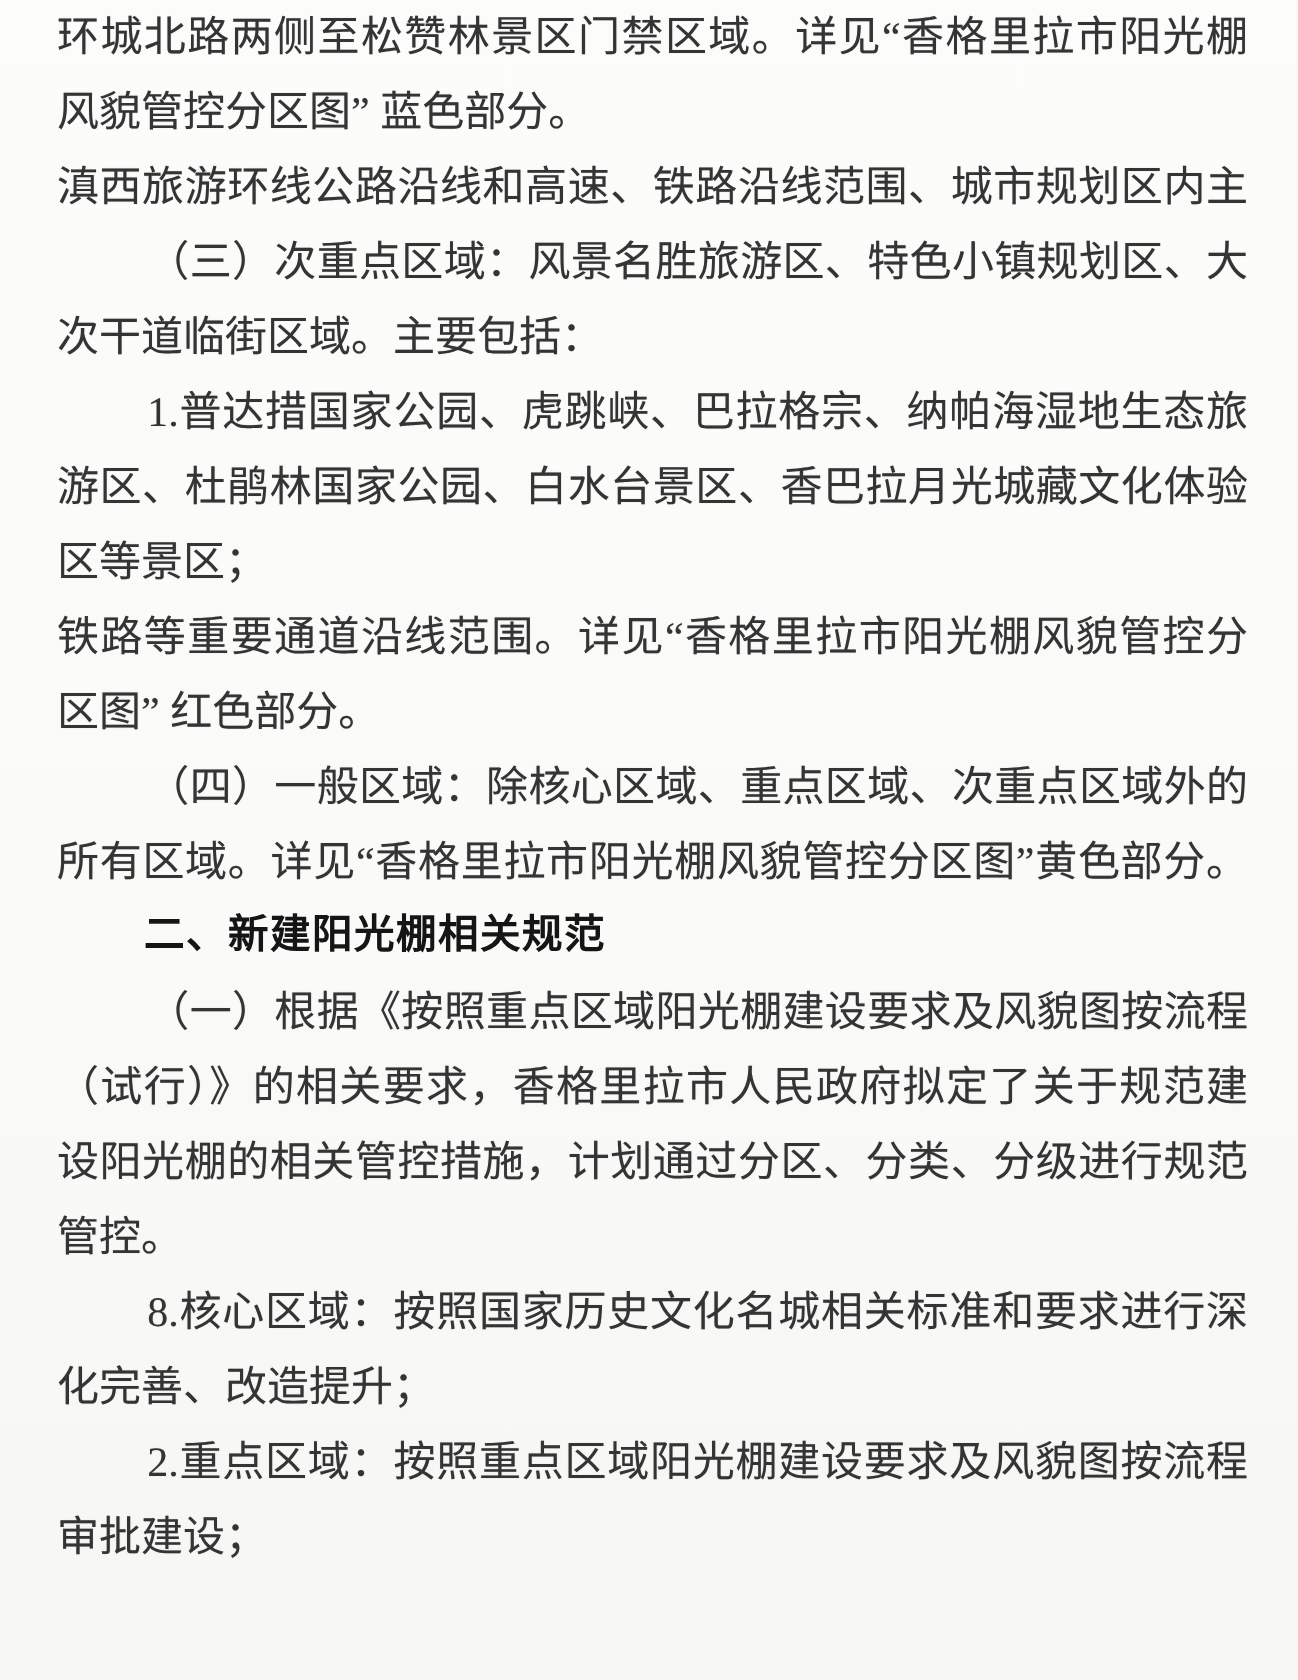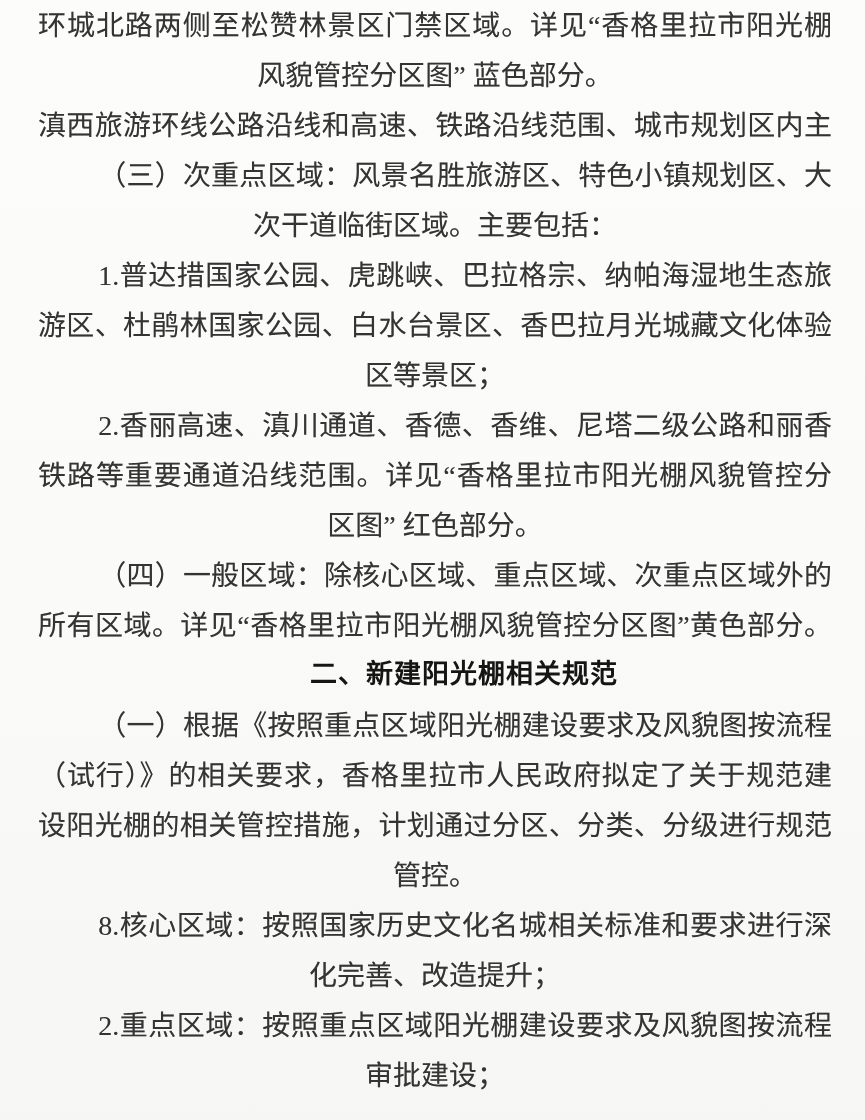--- a/index.html
+++ b/index.html
@@ -21,21 +21,21 @@
     font-family: "Liberation Serif", "DejaVu Serif", serif;
   }
   .doc-body {
     width: 100%;
   }
   .line {
     height: 50px;
     line-height: 50px;
     font-size: 28px;
     color: #343434;
-    text-align: center;
+    text-align: left;
     white-space: normal;
     overflow: hidden;
     text-shadow: 0 0 0.6px rgba(60,60,60,0.35); 
   }
   .line.fill {
     text-align: justify;
     text-align-last: justify;
   }
   .line.indent {
     text-indent: 2.15em;
@@ -55,21 +55,20 @@
 <div class="page">
   <div class="doc-body" id="doc-body">
       <div class="line fill">环城北路两侧至松赞林景区门禁区域。详见“香格里拉市阳光棚</div>
       <div class="line">风貌管控分区图” 蓝色部分。</div>
       <div class="line fill">滇西旅游环线公路沿线和高速、铁路沿线范围、城市规划区内主</div>
       <div class="line fill indent">（三）次重点区域：风景名胜旅游区、特色小镇规划区、大</div>
       <div class="line">次干道临街区域。主要包括：</div>
       <div class="line fill indent">1.普达措国家公园、虎跳峡、巴拉格宗、纳帕海湿地生态旅</div>
       <div class="line fill">游区、杜鹃林国家公园、白水台景区、香巴拉月光城藏文化体验</div>
       <div class="line">区等景区；</div>
-      <div class="line fill indent">2.香丽高速、滇川通道、香德、香维、尼塔二级公路和丽香</div>
       <div class="line fill">铁路等重要通道沿线范围。详见“香格里拉市阳光棚风貌管控分</div>
       <div class="line">区图” 红色部分。</div>
       <div class="line fill indent">（四）一般区域：除核心区域、重点区域、次重点区域外的</div>
       <div class="line fill">所有区域。详见“香格里拉市阳光棚风貌管控分区图”黄色部分。</div>
       <div class="line indent bold">二、新建阳光棚相关规范</div>
       <div class="line fill indent">（一）根据《按照重点区域阳光棚建设要求及风貌图按流程</div>
       <div class="line fill">（试行）》的相关要求，香格里拉市人民政府拟定了关于规范建</div>
       <div class="line fill">设阳光棚的相关管控措施，计划通过分区、分类、分级进行规范</div>
       <div class="line">管控。</div>
       <div class="line fill indent">8.核心区域：按照国家历史文化名城相关标准和要求进行深</div>

